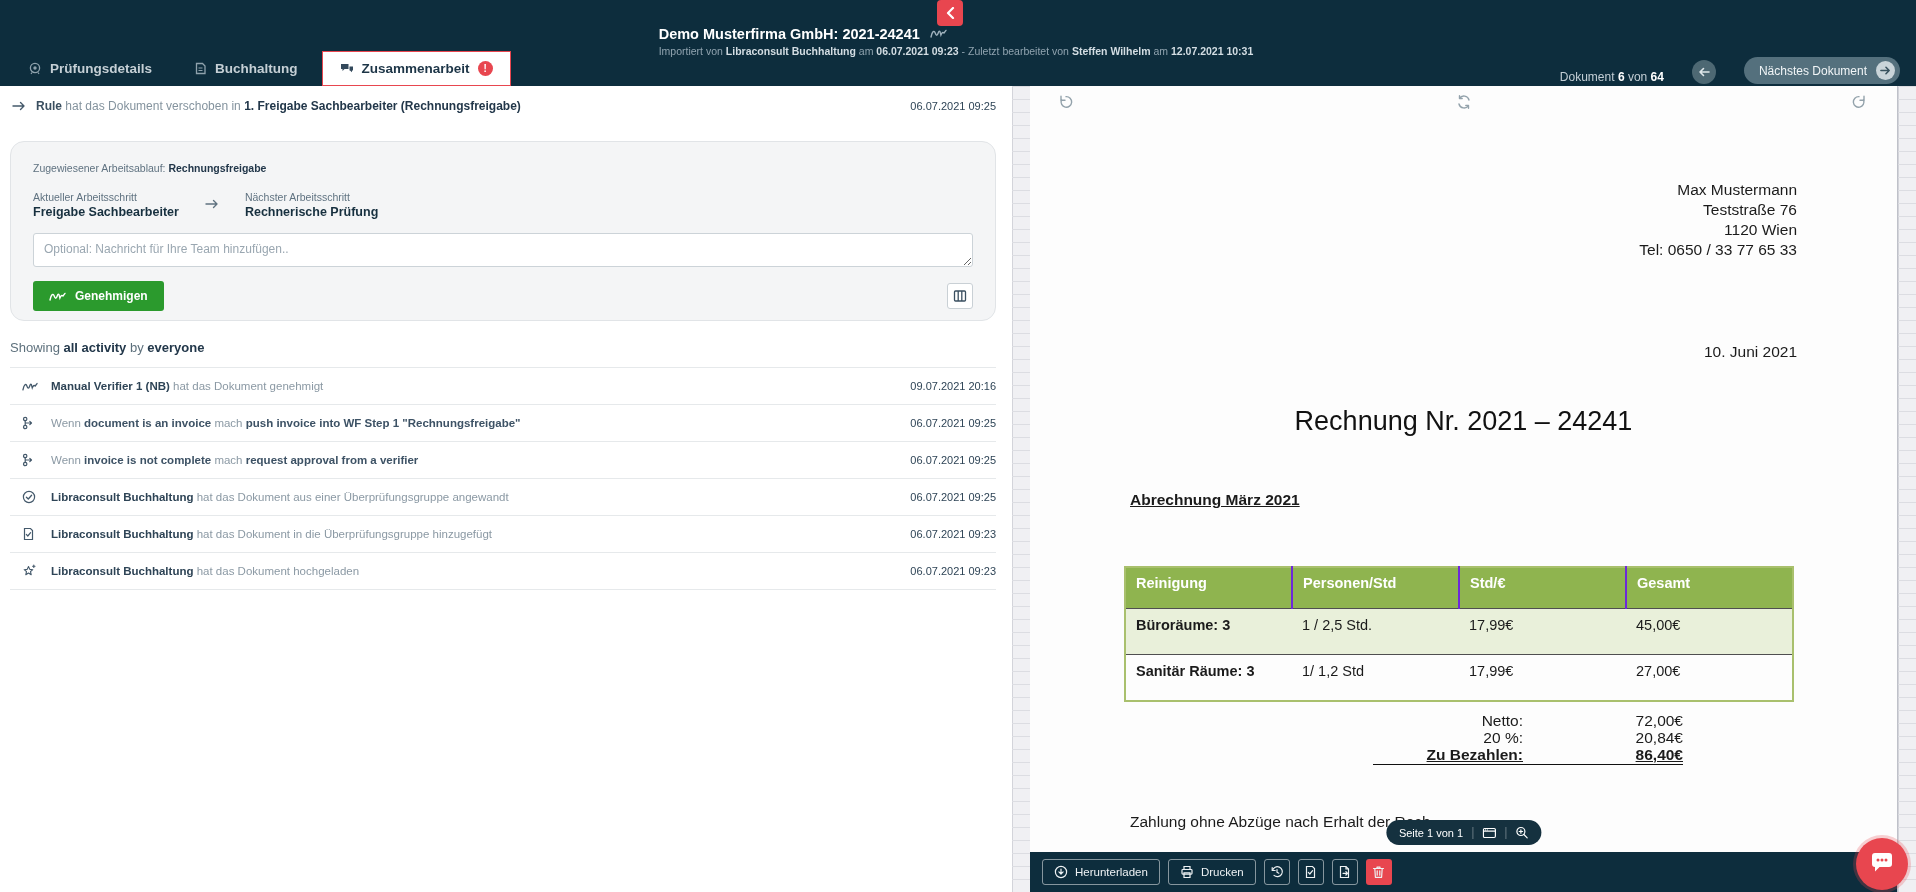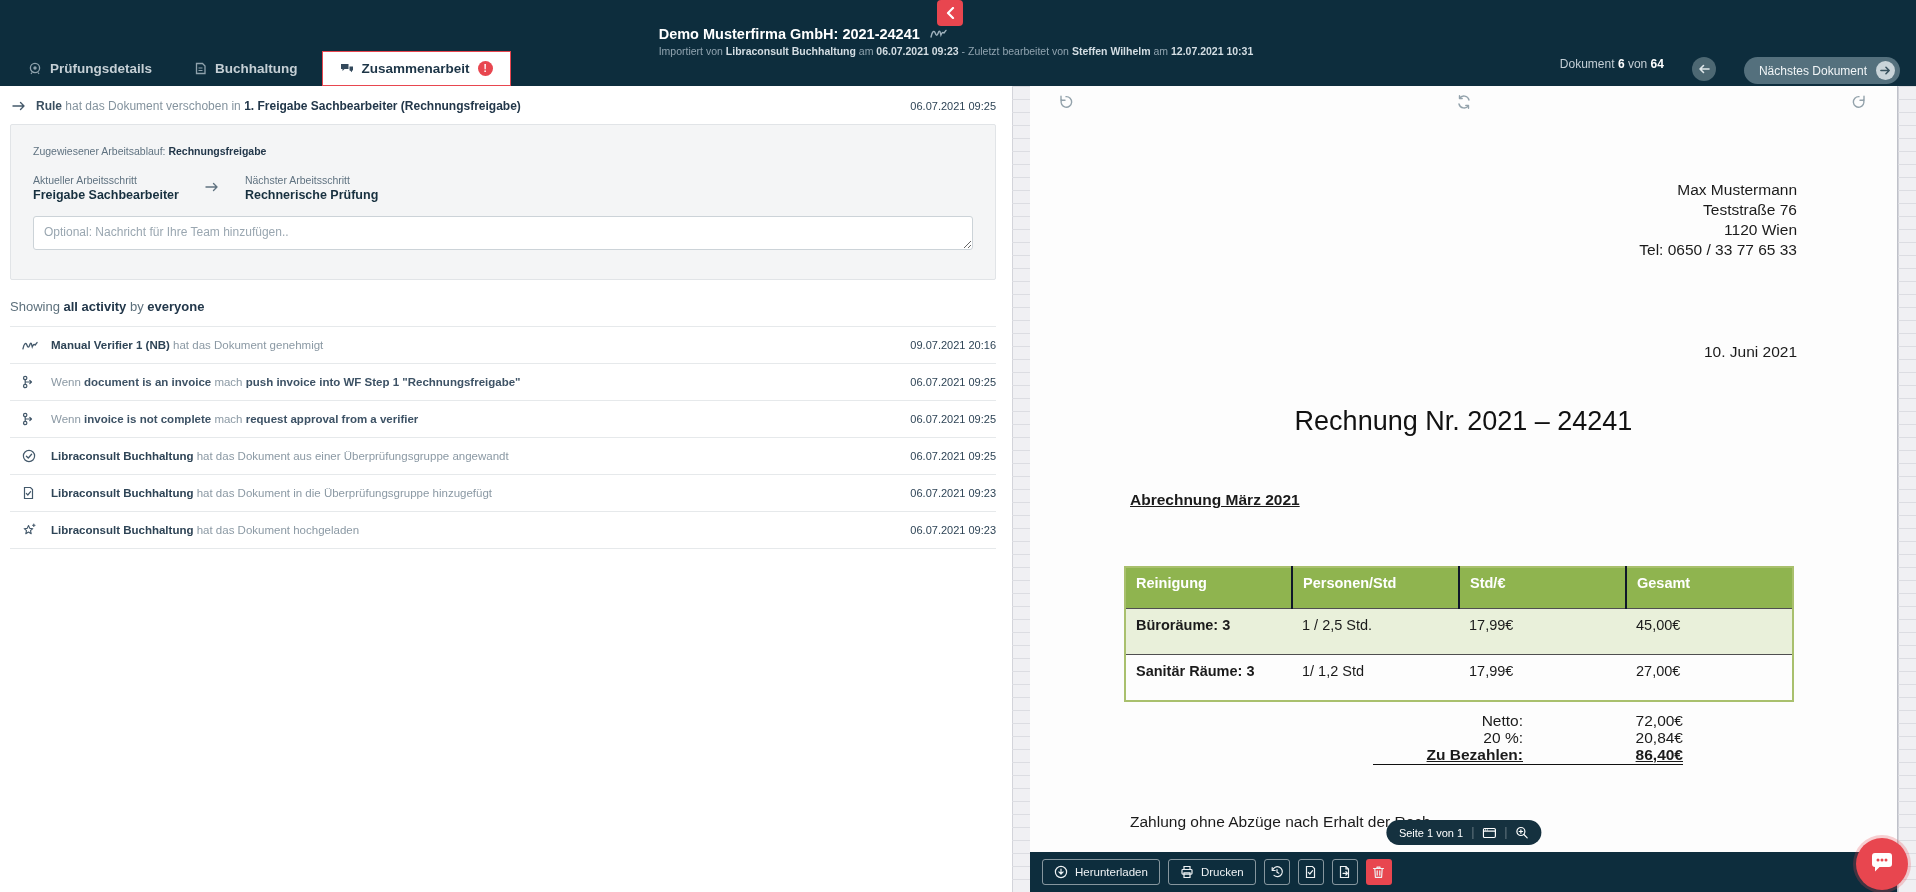--- a/index.html
+++ b/index.html
@@ -17,21 +17,21 @@
 
   
   .topbar { position:absolute; left:0; top:0; width:1916px; height:86px; background:#0d2d3d; z-index:6; }
   .title-row { display:flex; align-items:center; height:47px; padding:0 16px 0 12px;flex-direction:column; }
   .back-btn { width:26px; height:26px; flex:none; background:#e8464f; border:none; border-radius:4px;
     color:#fff; display:flex; align-items:center; justify-content:center; margin-right:12px; cursor:pointer; }
   .title-line { color:#fff; font-size:14.5px; font-weight:700; display:flex; align-items:center; gap:10px; }
   .title-line .sig { color:#9fb2bd; }
   .subtitle { color:#91a4b0; font-size:10.5px; margin-top:3px; }
   .subtitle b { color:#d3dde3; font-weight:700; }
-  .top-right { margin-left:auto; display:flex; align-items:flex-start; gap:28px; }
+  .top-right { margin-left:auto; display:flex; align-items:flex-end; gap:28px; }
   .doc-counter { color:#c3ced5; font-size:12px; }
   .doc-counter b { color:#fff; }
   .circle-btn { width:24px; height:24px; border-radius:50%; background:#4d6873; border:none; color:#dfe7ea;
     display:flex; align-items:center; justify-content:center; cursor:pointer; }
   .next-btn { height:27px; border:none; border-radius:15px; background:#54707d; color:#f1f5f7; font-size:12px;
     display:flex; align-items:center; gap:9px; padding:0 5px 0 15px; cursor:pointer; }
   .next-btn .arr { width:19px; height:19px; border-radius:50%; background:#c9d4d9; color:#38525e;
     display:flex; align-items:center; justify-content:center; }
 
   
@@ -46,21 +46,21 @@
     display:flex; align-items:center; justify-content:center; }
 
   
   .left-panel { position:absolute; left:0; top:86px; width:1012px; height:806px; background:#fff; z-index:2; }
   .rule-row { display:flex; align-items:center; gap:10px; padding:13px 16px 10px 12px; font-size:12px; color:#84939e; }
   .rule-row .icon { color:#44596b; display:flex; flex:none; }
   .rule-row .actor { color:#3a4f60; font-weight:600; }
   .rule-row .target { color:#22374a; font-weight:700; }
   .date { margin-left:auto; color:#2e4456; font-size:11px; white-space:nowrap; }
 
-  .wf-card { margin:1px 16px 0 10px; background:#f4f5f6; border:1px solid #e1e4e7; border-radius:2px; padding:20px 22px 29px; }
+  .wf-card { margin:18px 16px 0 10px; background:#f4f5f6; border:1px solid #e1e4e7; border-radius:14px; padding:20px 22px 9px; }
   .assigned { font-size:10.5px; color:#5f7280; }
   .assigned b { color:#22374a; font-weight:700; }
   .steps { display:flex; align-items:center; gap:26px; margin-top:17px; }
   .step .lbl { font-size:10.5px; color:#5f7280; }
   .step .val { font-size:12.5px; font-weight:700; color:#17303f; margin-top:2px; }
   .steps .arrow { color:#5f7280; font-size:14px; }
   textarea.msg { display:block; width:100%; height:34px; margin-top:14px; border:1px solid #ccd3d8; border-radius:3px;
     padding:8px 10px; font:12px "Liberation Sans",sans-serif; color:#333; resize:vertical; background:#fff; }
   textarea.msg::placeholder { color:#9aa7b1; }
   .wf-actions { display:flex; justify-content:space-between; align-items:center; margin-top:14px; }
@@ -88,21 +88,21 @@
   .inv-recipient { top:94px; right:100px; text-align:right; }
   .inv-sender    { top:190px; left:100px; }
   .inv-date      { top:256px; right:100px; }
   .inv-title     { top:318px; left:0; width:100%; text-align:center; font-size:27px; line-height:34px; color:#111; }
   .inv-subject   { top:404px; left:100px; font-weight:700; text-decoration:underline; }
   .inv-footer    { top:726px; left:100px; }
 
   table.inv-table { position:absolute; top:480px; left:94px; width:670px; border-collapse:collapse;
     font-size:14.5px; color:#1b1b1b; border:2px solid #a9c06d; table-layout:fixed; }
   .inv-table th { background:#8fb44f; color:#fff; text-align:left; font-weight:700; padding:7px 4px 17px 10px;
-    border-right:2px solid #0f172a; }
+    border-right:2px solid #6d28d9; }
   .inv-table th:last-child { border-right:none; }
   .inv-table td { padding:8px 4px 21px 10px; border-top:1px solid #4f4f4f; }
   .inv-table tr.r1 td { background:#e9f0da; }
   .inv-table td.item { font-weight:700; }
 
   .totals { position:absolute; top:626px; left:343px; width:310px; font-size:15.5px; color:#1b1b1b; }
   .trow { display:flex; line-height:17px; }
   .trow .tl { width:150px; text-align:right; }
   .trow .tv { width:160px; text-align:right; }
   .trow.due { font-weight:700; border-bottom:1.5px solid #111; padding-bottom:1px; }
@@ -223,20 +223,34 @@
           <svg width="14" height="12" viewBox="0 0 14 12">
               <path d="M1 6 H12 M8.5 2.5 L12 6 l-3.5 3.5" stroke="currentColor" stroke-width="1.4" fill="none" stroke-linecap="round" stroke-linejoin="round"></path>
             </svg>
         </span>
         <div class="step">
           <div class="lbl">Nächster Arbeitsschritt</div>
           <div class="val">Rechnerische Prüfung</div>
         </div>
       </div>
       <textarea class="msg" placeholder="Optional: Nachricht für Ihre Team hinzufügen.." style=""></textarea>
+      <div class="wf-actions">
+        <button class="approve-btn">
+          <svg width="17" height="12" viewBox="0 0 17 12">
+              <path d="M1 10 C2.2 4,4.2 3,5.2 6 C6.2 9,7.2 9,8.2 6 C9 3.5,9.9 3.5,10.4 6 L10.9 8 C11.9 5.4,12.9 5,14 6 L16 3.4" fill="none" stroke="currentColor" stroke-width="1.4" stroke-linecap="round"></path>
+            </svg>
+          <span>Genehmigen</span>
+        </button>
+        <button class="grid-btn">
+          <svg width="14" height="14" viewBox="0 0 14 14">
+              <rect x="1.5" y="2" width="11" height="10" rx="1" fill="none" stroke="currentColor" stroke-width="1.3"></rect>
+              <path d="M5.2 2 v10 M8.8 2 v10" stroke="currentColor" stroke-width="1.3"></path>
+            </svg>
+        </button>
+      </div>
     </div>
 
     <div class="showing"><span>Showing </span><b>all activity</b><span> by </span><b>everyone</b></div>
 
     <div class="activity">
 
       <div class="act-row">
         <span class="act-icon">
             <svg width="16" height="12" viewBox="0 0 17 12">
               <path d="M1 10 C2.2 4,4.2 3,5.2 6 C6.2 9,7.2 9,8.2 6 C9 3.5,9.9 3.5,10.4 6 L10.9 8 C11.9 5.4,12.9 5,14 6 L16 3.4" fill="none" stroke="currentColor" stroke-width="1.4" stroke-linecap="round"></path>

